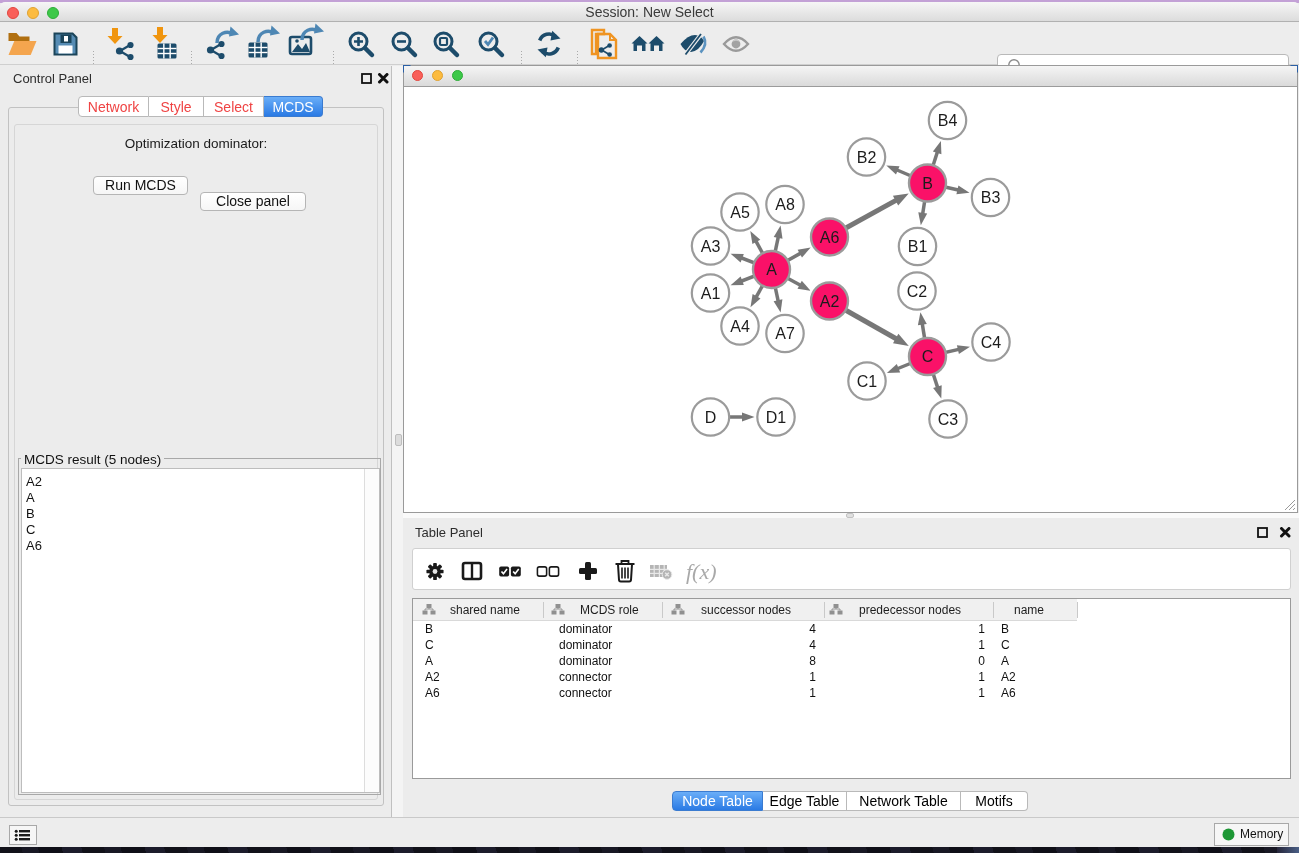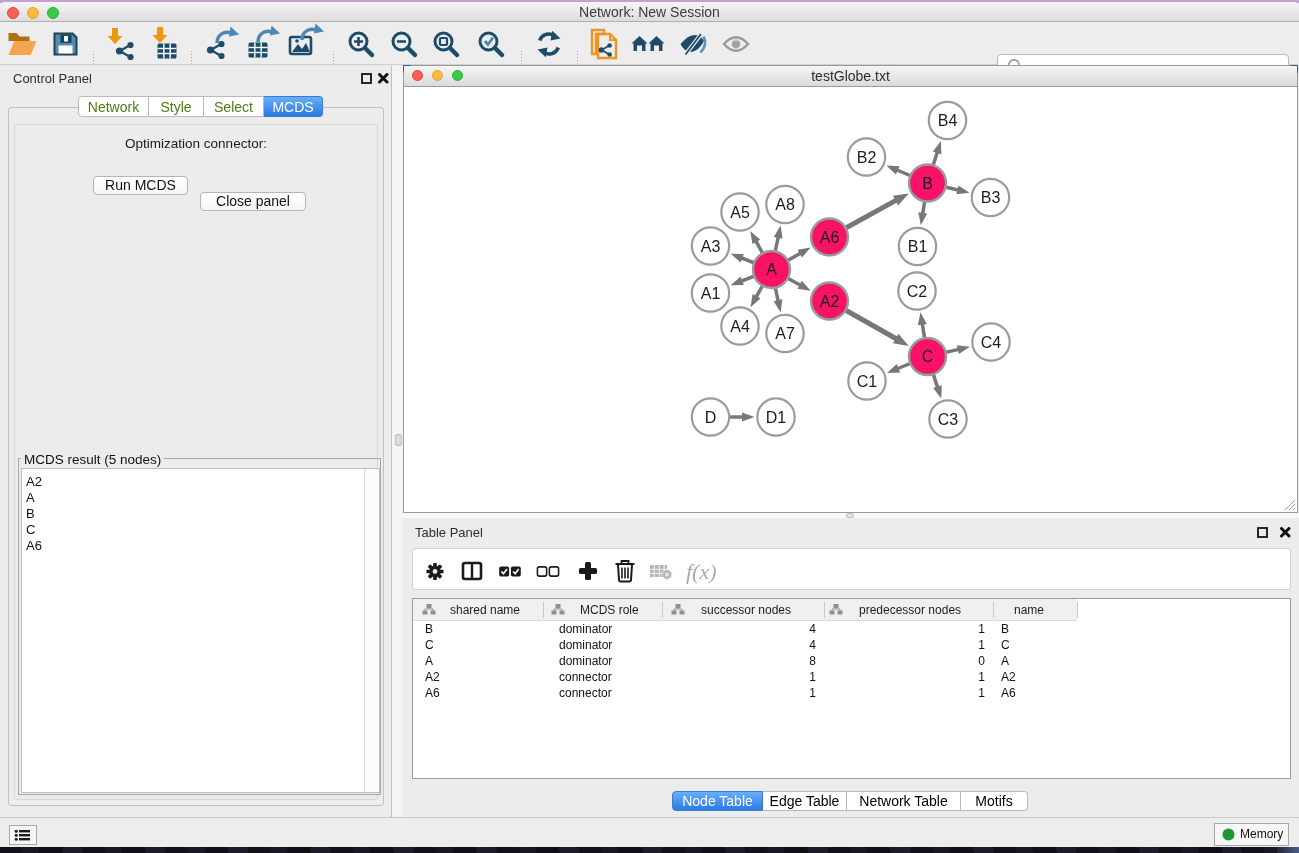--- a/index.html
+++ b/index.html
@@ -17,21 +17,21 @@
   background-image:repeating-linear-gradient(#aaaaaa 0 1px, transparent 1px 3px); }
 #searchbox { left:997px; top:31px; width:292px; height:22px; background:#ffffff;
   border:1px solid #b9b9b9; border-radius:4px; }
 
 #cpanel { left:0; top:66px; width:392px; height:751px; background:#ececec; border-right:1px solid #c0c0c0; }
 .panelhead { font-size:13px; color:#2d2d2d; }
 #cpbox { left:8px; top:41px; width:376px; height:699px; border:1px solid #c2c2c2; border-radius:3px; background:#ececec; }
 #cpbox2 { left:14px; top:58px; width:364px; height:676px; border:1px solid #d6d6d6; border-radius:3px; background:#ececec; }
 .tabs { display:flex; }
 .tab { height:21px; background:#ffffff; border:1px solid #b9b9b9; border-left:none;
-  font-size:14px; color:#4d7c0f; text-align:center; line-height:20px; }
+  font-size:14px; color:#ef4444; text-align:center; line-height:20px; }
 .tab.first { border-left:1px solid #b9b9b9; border-radius:4px 0 0 4px; }
 .tab.last { border-radius:0 4px 4px 0; }
 .tab.sel { background:linear-gradient(#6aaef8,#2a7ae4); color:#ffffff; border-color:#3a7bd0; }
 #optlabel { left:0; top:70px; width:392px; text-align:center; font-size:13.5px; color:#1a1a1a; }
 #dropdown { left:44px; top:93px; width:311px; height:20px; background:#ffffff; border:1px solid #b3b3b3; border-radius:4px; }
 #dropdown .txt { position:absolute; left:12px; top:2px; font-size:13.5px; color:#111; }
 #dropcap { position:absolute; right:-1px; top:-1px; width:19px; height:20px; border-radius:0 4px 4px 0;
   background:linear-gradient(#52a7f9,#1d6df0); }
 .btn { background:linear-gradient(#ffffff,#f6f6f6); border:1px solid #b5b5b5; border-radius:4px;
   font-size:14px; color:#111; text-align:center; line-height:17px; height:19px; }
@@ -67,21 +67,21 @@
   background:repeating-linear-gradient(75deg,#111119 0 22px,#181824 22px 38px,#0f0f17 38px 61px,#1c1c2b 61px 80px); }
 #wallbottom:after { content:""; position:absolute; right:0; top:0; width:22px; height:6px; background:linear-gradient(90deg,#26263a,#4a5f86); }
 </style>
 </head>
 <body>
 <div id="topstrip" class="abs"></div>
 <div id="titlebar" class="abs">
   <div class="tl abs" style="left:7px;background:#f9605a;border:1px solid #e2463f;"></div>
   <div class="tl abs" style="left:27px;background:#fcbb3f;border:1px solid #e0a231;"></div>
   <div class="tl abs" style="left:47px;background:#3dc849;border:1px solid #2dad38;"></div>
-  <div class="title">Network: New Session</div>
+  <div class="title">Session: New Select</div>
 </div>
 <div id="toolbar" class="abs">
   <div class="sep abs" style="left:93px"></div>
   <div class="sep abs" style="left:191px"></div>
   <div class="sep abs" style="left:333px"></div>
   <div class="sep abs" style="left:521px"></div>
   <div class="sep abs" style="left:577px"></div>
   <svg id="tbicons" class="abs" style="left:0;top:0" width="770" height="42" viewBox="0 0 770 42">
 <g transform="translate(21.5,20)">
         <path d="M-13 12 V-10 h8 l3 3.5 h10 V-2 h-21 Z" fill="#b06f10"></path>
@@ -218,21 +218,21 @@
       <path d="M18.5 1.5 L26 9 M26 1.5 L18.5 9" stroke="#111" stroke-width="3" stroke-linecap="round"></path>
     </svg>
   <div id="cpbox" class="abs"></div>
   <div id="cpbox2" class="abs"></div>
   <div class="tabs abs" style="left:78px;top:30px">
     <div class="tab first" style="width:71px">Network</div>
     <div class="tab" style="width:55px">Style</div>
     <div class="tab" style="width:60px">Select</div>
     <div class="tab sel last" style="width:59px">MCDS</div>
   </div>
-  <div id="optlabel" class="abs">Optimization connector:</div>
+  <div id="optlabel" class="abs">Optimization dominator:</div>
   <div class="btn abs" style="left:93px;top:110px;width:95px">Run MCDS</div>
   <div class="btn abs" style="left:200px;top:126px;width:106px">Close panel</div>
   <div id="mcdsfs" class="abs">
     <div id="mcdslegend" class="abs">MCDS result (5 nodes)</div>
     <div id="mcdslist" class="abs">
       <div class="sc"></div>
       <div class="it" style="top:5px">A2</div>
       <div class="it" style="top:21px">A</div>
       <div class="it" style="top:37px">B</div>
       <div class="it" style="top:53px">C</div>
@@ -245,21 +245,20 @@
   <svg class="abs" style="left:-1px;top:-1px" width="8" height="8">
       <path d="M0 0 H8 L0 8 Z" fill="#2a5fa5"></path>
     </svg>
   <svg class="abs" style="right:-1px;top:-1px" width="8" height="8">
       <path d="M0 0 H8 V8 Z" fill="#2a5fa5"></path>
     </svg>
   <div id="nettitle" class="abs">
     <div class="tl2 abs" style="left:8px;background:#f9605a;border:1px solid #e2463f;"></div>
     <div class="tl2 abs" style="left:28px;background:#fcbb3f;border:1px solid #e0a231;"></div>
     <div class="tl2 abs" style="left:48px;background:#3dc849;border:1px solid #2dad38;"></div>
-    <div class="title">testGlobe.txt</div>
   </div>
   <svg id="graph" class="abs" style="left:0;top:21px" width="893" height="425" viewBox="0 0 893 425" font-family="Liberation Sans, sans-serif">
 <line x1="367.5" y1="182.5" x2="336.4" y2="194.5" stroke="#777777" stroke-width="3.5"></line>
 <polygon points="326.6,198.3 336.6,189.6 339.8,198.0" fill="#777777"></polygon>
 <line x1="367.5" y1="182.5" x2="336.4" y2="170.5" stroke="#777777" stroke-width="3.5"></line>
 <polygon points="326.6,166.7 339.8,167.0 336.6,175.4" fill="#777777"></polygon>
 <line x1="367.5" y1="182.5" x2="351.6" y2="211.1" stroke="#777777" stroke-width="3.5"></line>
 <polygon points="346.5,220.2 348.6,207.1 356.5,211.5" fill="#777777"></polygon>
 <line x1="367.5" y1="182.5" x2="351.4" y2="153.1" stroke="#777777" stroke-width="3.5"></line>
 <polygon points="346.3,143.9 356.3,152.7 348.4,157.0" fill="#777777"></polygon>

